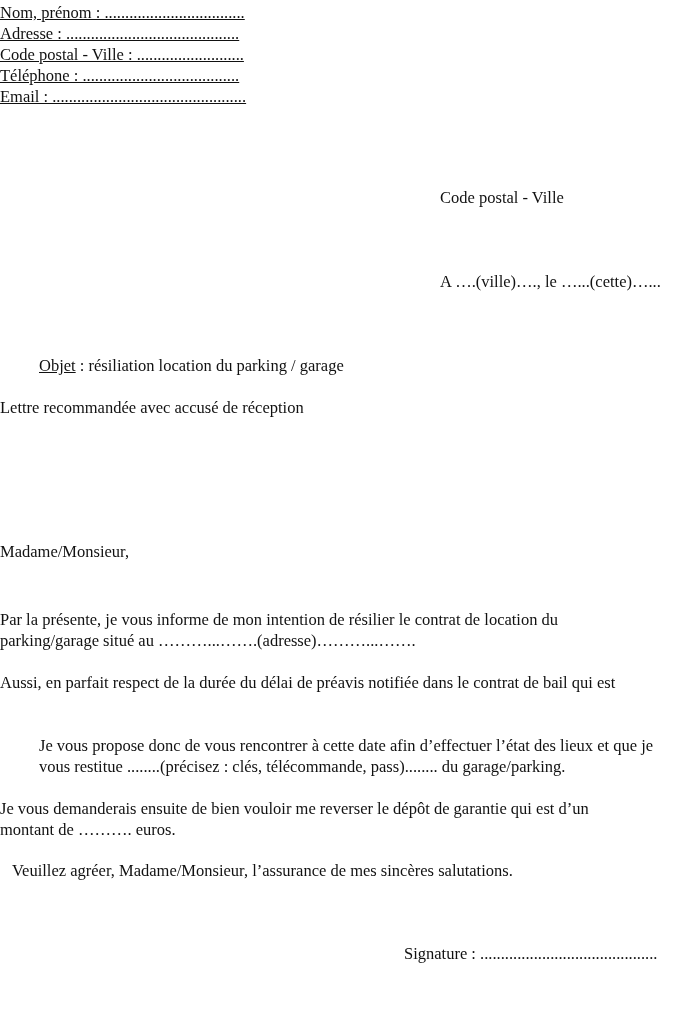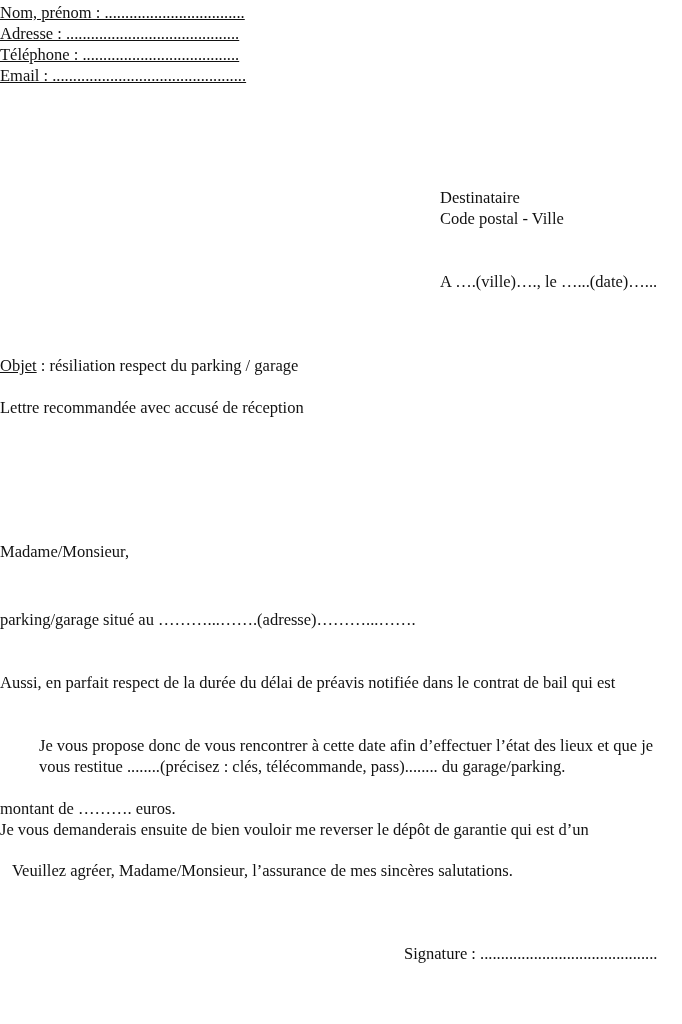--- a/index.html
+++ b/index.html
@@ -5,60 +5,61 @@
   html, body { margin: 0; padding: 0; background: #ffffff; }
   body {
     width: 682px; height: 1024px; position: relative; overflow: hidden;
     font-family: "Liberation Serif", "DejaVu Serif", serif;
     font-size: 16.5px; color: #111111; line-height: 21px;
   }
   .abs { position: absolute; white-space: nowrap; }
   .block { position: absolute; left: 0; white-space: nowrap; text-decoration: underline; }
   .line { display: block; height: 21px; }
   .para { position: absolute; left: 0; width: 682px; }
-  .u { text-decoration: underline; }
+  .u { text-decoration: underline; margin-left: 39px; }
 </style>
 </head>
 <body>
 
 <div class="block" style="top:2px;">
   <span class="line">Nom, prénom : ..................................</span>
   <span class="line">Adresse : ..........................................</span>
+  <span class="line">Code postal - Ville : ..........................</span>
   <span class="line">Téléphone : ......................................</span>
   <span class="line">Email : ...............................................</span>
 </div>
 
 <div class="abs" style="left:440px; top:187px;">
-  <span class="line">Destinataire</span>
   <span class="line">Code postal - Ville</span>
 </div>
 
-<div class="abs" style="left:440px; top:271px;">A ….(ville)…., le …...(date)…...</div>
+<div class="abs" style="left:440px; top:271px;">A ….(ville)…., le …...(cette)…...</div>
 
 <div class="abs" style="left:0; top:355px;">
-  <span class="u">Objet</span><span> : résiliation respect du parking / garage</span>
+  <span class="u">Objet</span><span> : résiliation location du parking / garage</span>
 </div>
 
 <div class="abs" style="left:0; top:397px;">Lettre recommandée avec accusé de réception</div>
 
 <div class="abs" style="left:0; top:541px;font-family:Liberation Serif, serif;">Madame/Monsieur,</div>
 
 <div class="para" style="top:609px;">
+  <span class="line">Par la présente, je vous informe de mon intention de résilier le contrat de location du</span>
   <span class="line">parking/garage situé au ………...…….(adresse)………...…….</span>
 </div>
 
 <div class="para" style="top:672px;">
   <span class="line">Aussi, en parfait respect de la durée du délai de préavis notifiée dans le contrat de bail qui est</span>
 </div>
 
 <div class="para" style="top:735px;padding-left:39px;">
   <span class="line">Je vous propose donc de vous rencontrer à cette date afin d’effectuer l’état des lieux et que je</span>
   <span class="line">vous restitue ........(précisez : clés, télécommande, pass)........ du garage/parking.</span>
 </div>
 
 <div class="para" style="top:798px;">
+  <span class="line">Je vous demanderais ensuite de bien vouloir me reverser le dépôt de garantie qui est d’un</span>
   <span class="line">montant de ………. euros.</span>
-  <span class="line">Je vous demanderais ensuite de bien vouloir me reverser le dépôt de garantie qui est d’un</span>
 </div>
 
 <div class="abs" style="left:12px; top:860px;">Veuillez agréer, Madame/Monsieur, l’assurance de mes sincères salutations.</div>
 
 <div class="abs" style="left:404px; top:943px;">Signature : ...........................................</div>
 
 </body></html>

